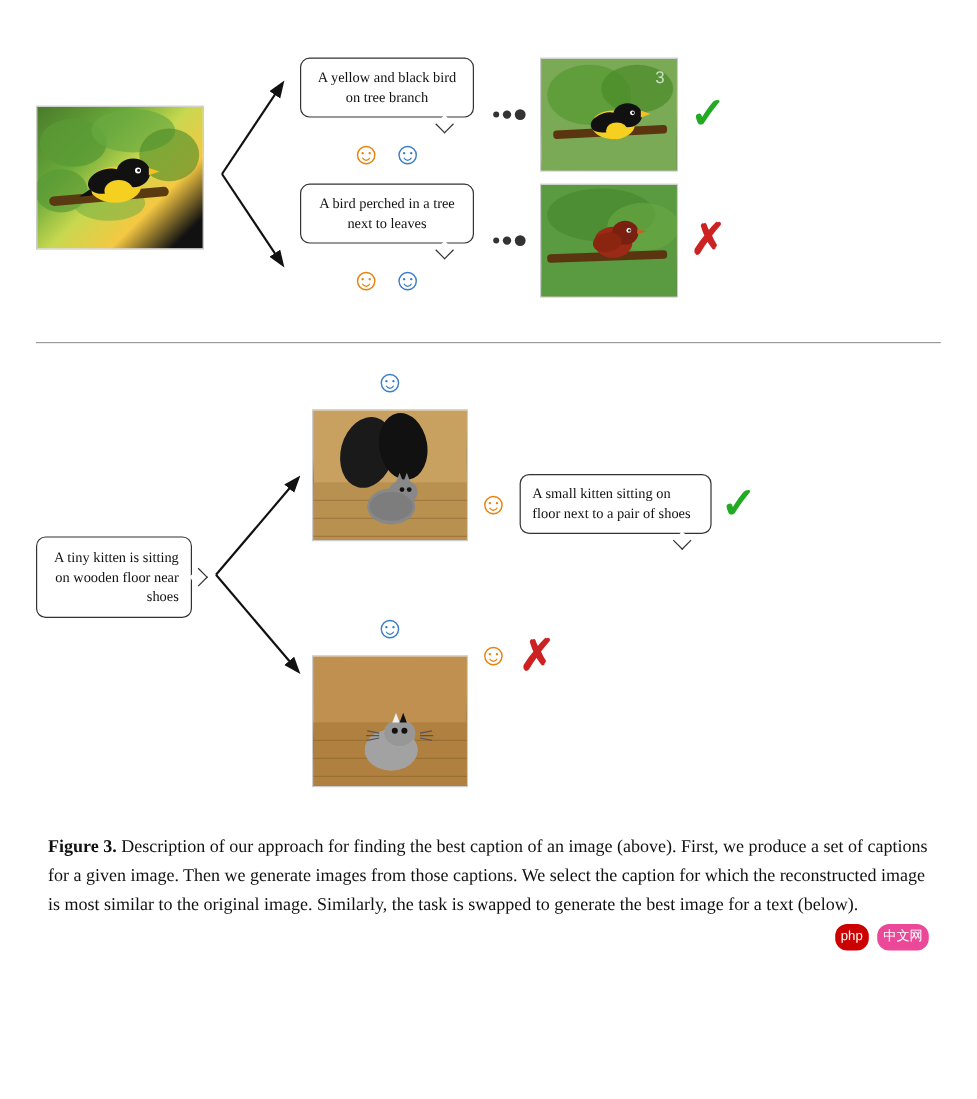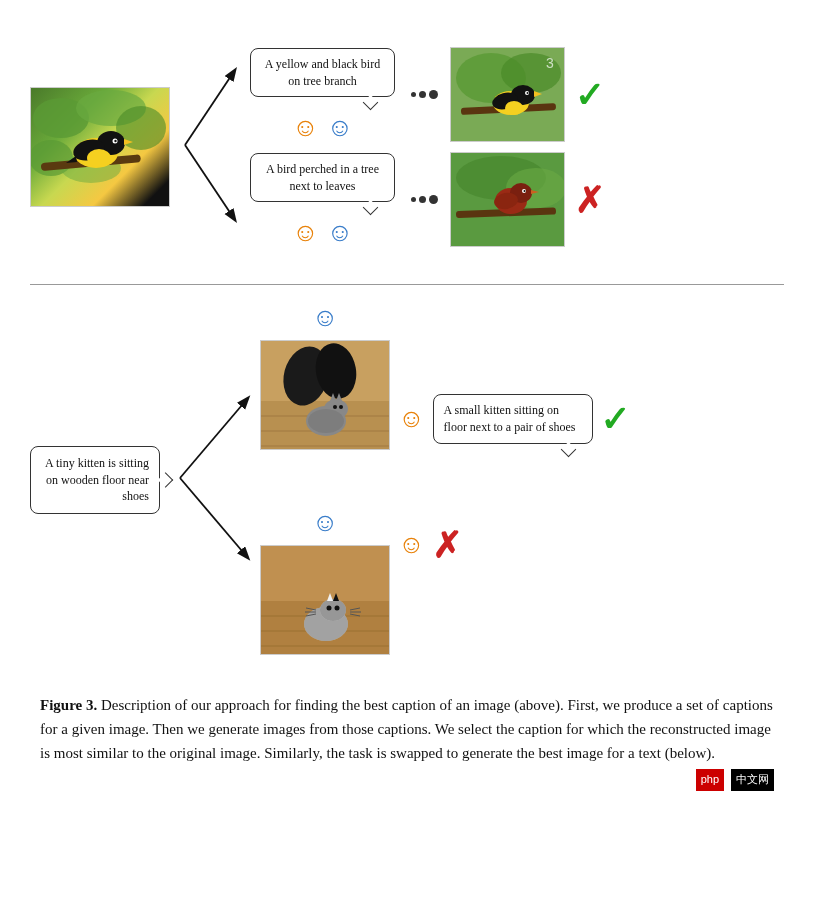--- a/index.html
+++ b/index.html
@@ -198,25 +198,25 @@
     }
     .php-badge {
       display: inline-flex;
       align-items: center;
       gap: 3px;
       background: #cc0000;
       color: #fff;
       font-size: 11px;
       font-family: Arial, sans-serif;
       padding: 2px 5px;
-      border-radius: 0;
+      border-radius: 10px;
       margin-left: 5px;
     }
     .php-badge-cn {
-      background: #000000;
+      background: #ec4899;
       justify-content: center;
     }
     
     .arrows-svg-top {
       flex-shrink: 0;
     }
     .arrows-svg-bottom {
       flex-shrink: 0;
     }
   </style>

